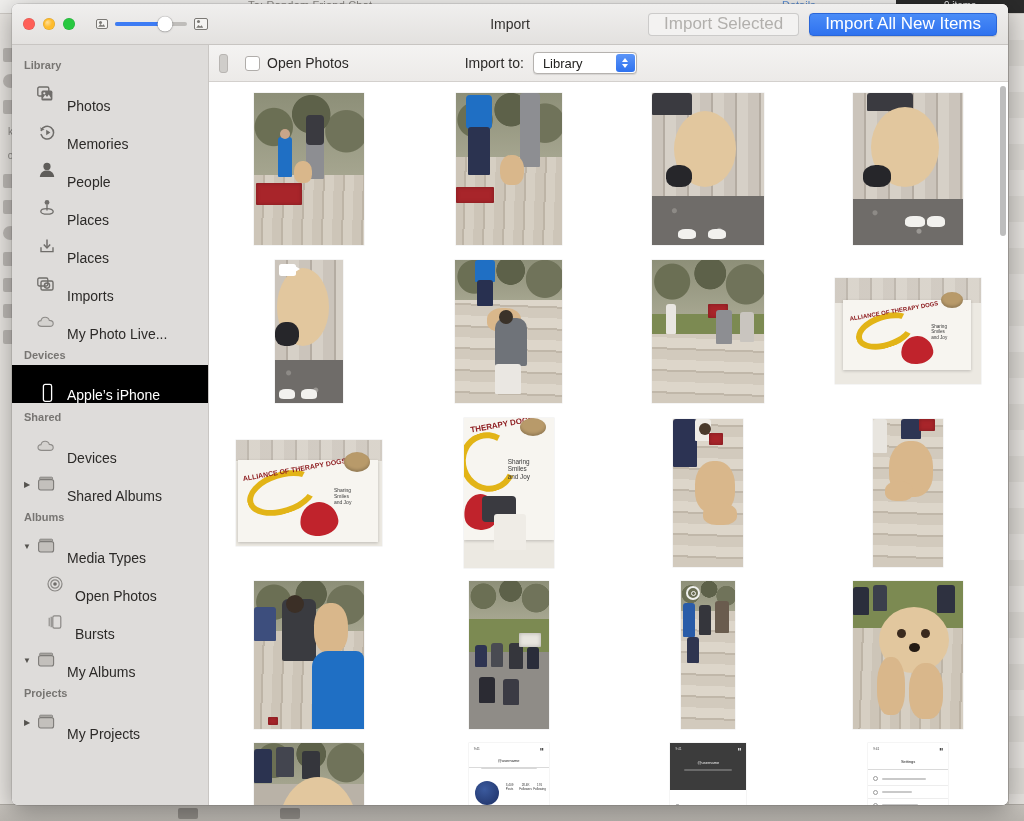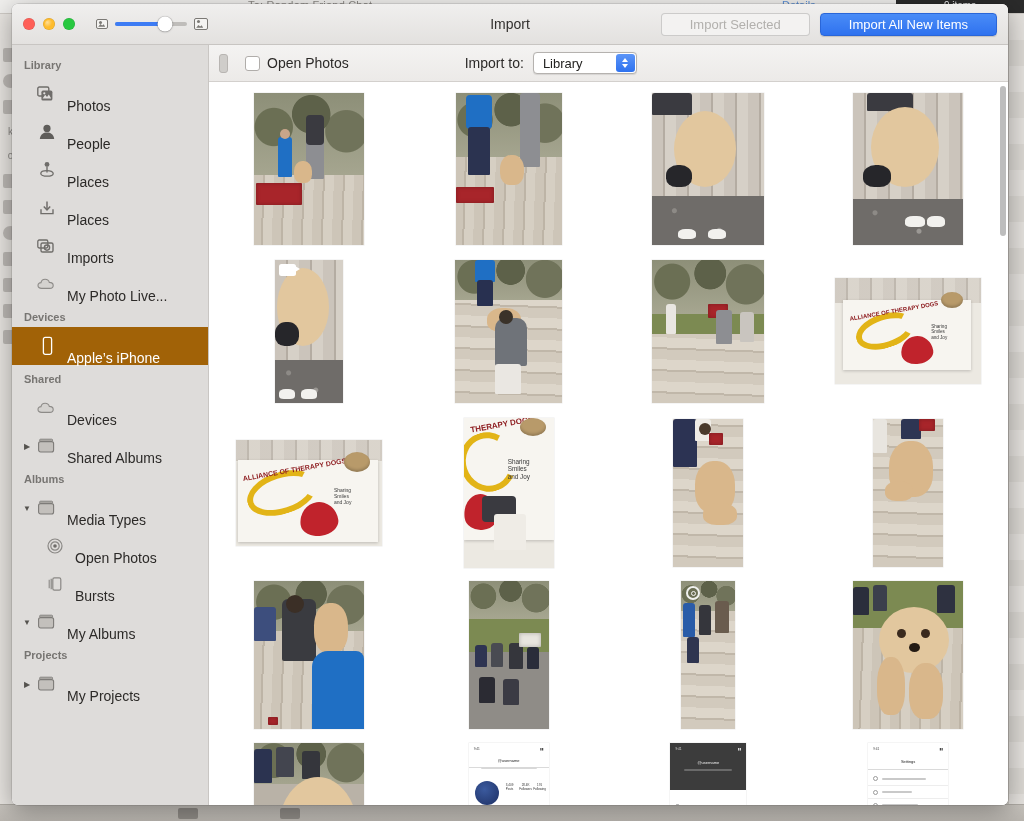--- a/index.html
+++ b/index.html
@@ -129,22 +129,22 @@
   #window-title {
     position: absolute; left: 0; right: 0; text-align: center;
     font-size: 14px; color: #32302e; pointer-events: none;
   }
 
   #titlebar-actions {
     margin-left: auto; display: flex; gap: 10px; align-items: center;
     margin-right: 11px;
   }
   .tb-btn {
-    height: 23px; border-radius: 4px; padding: 0 28px;
-    font-size: 13px; display: flex; align-items: center;
+    height: 23px; border-radius: 4px; padding: 0 15px;
+    font-size: 17px; display: flex; align-items: center;
     border: .5px solid rgba(0,0,0,.16);
   }
   .tb-btn.disabled {
     background: #f3f2f1; color: #b2b0ad;
   }
   .tb-btn.primary {
     background: linear-gradient(180deg,#4a8cf7,#2f72ef);
     color: #fff; border-color: #2a66d8;
     box-shadow: 0 .5px 1px rgba(0,0,0,.15);
   }
@@ -161,21 +161,21 @@
   }
   .sb-header {
     font-size: 11px; font-weight: bold; color: #777572;
     padding: 8px 0 4px 12px;
   }
   .sb-item {
     display: flex; align-items: center; height: 38px;
     padding-left: 8px; font-size: 14px; color: #2c2a28;
     position: relative;
   }
-  .sb-item.selected { background: #a16207; color: #fff; }
+  .sb-item.selected { background: #000000; color: #fff; align-items: flex-end; }
   .sb-item .tw {
     width: 14px; flex: 0 0 14px; display: flex; justify-content: center;
     font-size: 8px; color: #55534f;
   }
   .sb-item .ico {
     width: 26px; flex: 0 0 26px; display: flex;
     justify-content: center; align-items: center; margin-right: 7px;
   }
   .sb-item.indent { padding-left: 30px; }
   .sb-label { white-space: nowrap; margin-top: 23px; }
@@ -392,20 +392,31 @@
           <svg class="si" width="20" height="17" viewBox="0 0 20 17">
             <rect x="0.8" y="1" width="11" height="9" rx="1.6" fill="none" stroke="#6f6d6a" stroke-width="1.4"></rect>
             <rect x="4.4" y="4.6" width="11" height="10" rx="1.6" fill="#6f6d6a"></rect>
             <path d="M5.6 12.6 L8.2 8.8 L10 11 L11.8 8.4 L14.2 12.6 Z" fill="#e2e0de"></path>
             <circle cx="7.3" cy="7.3" r="1.1" fill="#e2e0de"></circle>
           </svg>
         </span>
         <span class="sb-label">Photos</span>
       </div>
 
+      <div class="sb-item">
+        <span class="tw"></span>
+        <span class="ico">
+          <svg class="si" width="19" height="19" viewBox="0 0 19 19">
+            <path d="M3.2 7.4 A6.4 6.4 0 1 1 3.1 11.6" fill="none" stroke="#6f6d6a" stroke-width="1.5" stroke-linecap="round"></path>
+            <path d="M2.2 4.2 L3.1 7.8 L6.6 6.7 Z" fill="#6f6d6a"></path>
+            <path d="M8.2 6.8 L12.4 9.5 L8.2 12.2 Z" fill="#6f6d6a"></path>
+          </svg>
+        </span>
+        <span class="sb-label">Memories</span>
+      </div>
 
       <div class="sb-item">
         <span class="tw"></span>
         <span class="ico">
           <svg class="si" width="18" height="18" viewBox="0 0 18 18">
             <circle cx="9" cy="5.4" r="3.6" fill="#5f5d5a"></circle>
             <path d="M1.8 16 C2.4 11.4 5.6 9.6 9 9.6 C12.4 9.6 15.6 11.4 16.2 16 Z" fill="#5f5d5a"></path>
           </svg>
         </span>
         <span class="sb-label">People</span>

